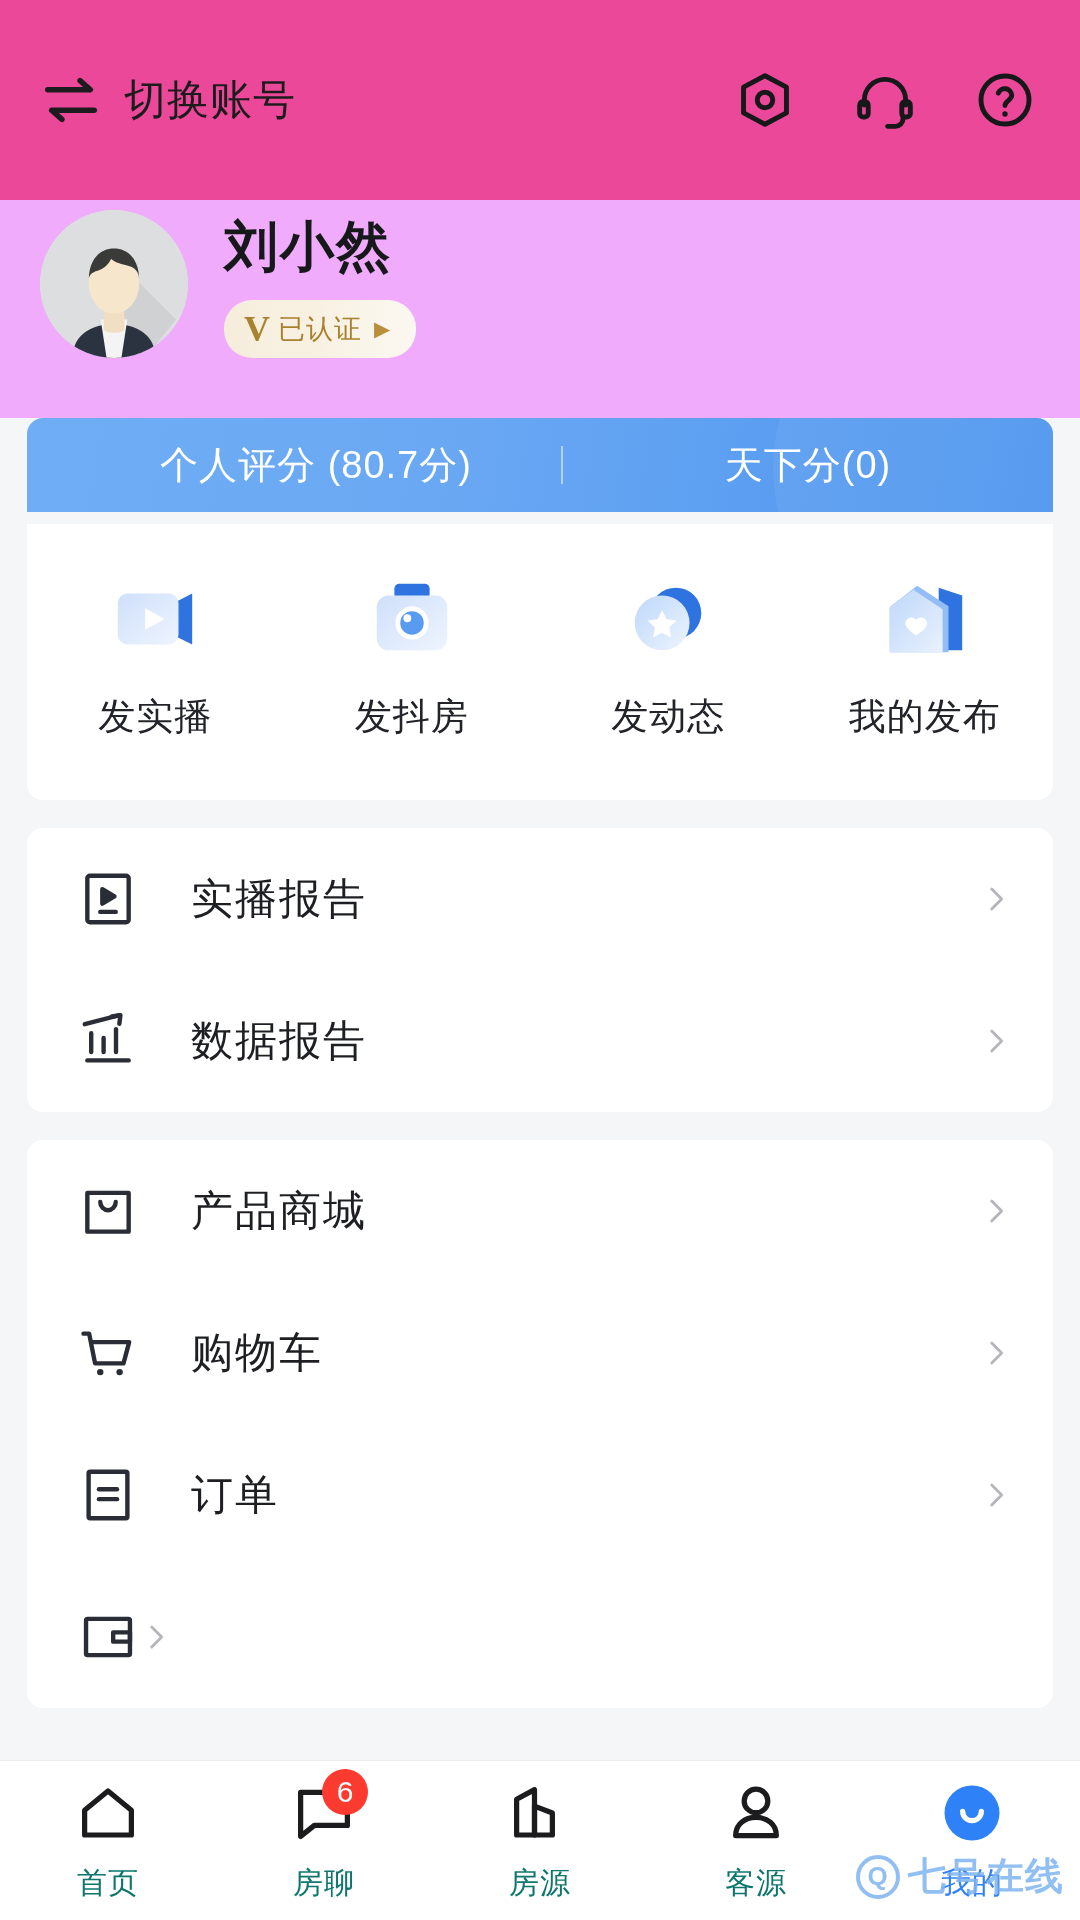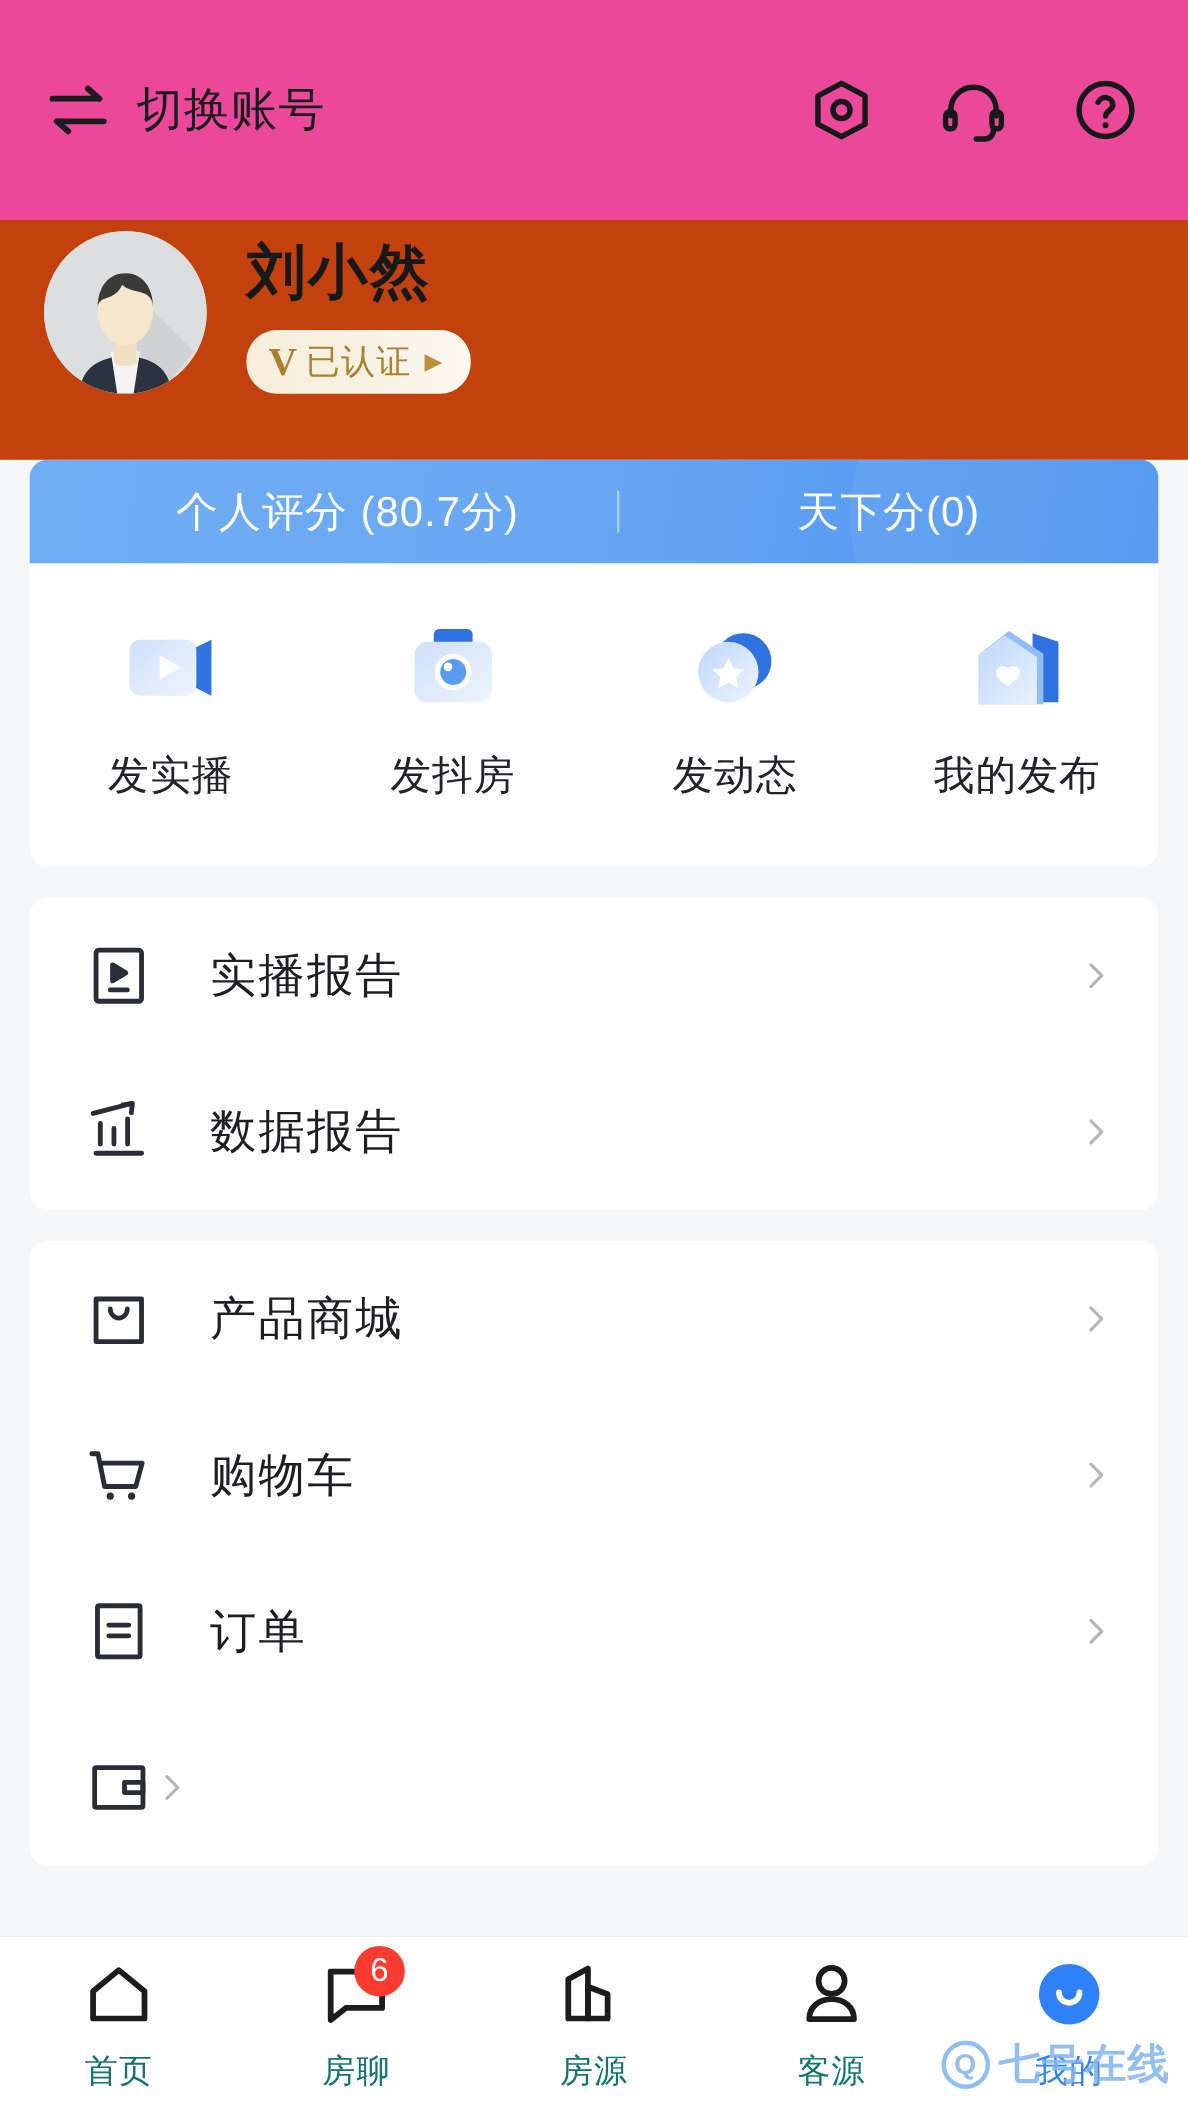--- a/index.html
+++ b/index.html
@@ -20,21 +20,21 @@
     justify-content:space-between;
     padding:0 44px 0 40px;
   }
   .switch-account { display:flex; align-items:center; gap:22px; cursor:pointer; }
   .switch-account .label { font-size:42px; color:#1c1c1e; font-weight:500; letter-spacing:1px; }
   .header-icons { display:flex; align-items:center; gap:58px; }
   .hicon { width:62px; height:62px; display:block; }
 
   
   .profile {
-    background:#c2410c;
+    background:#f0abfc;
     padding:10px 0 60px 40px;
     display:flex;
     align-items:center;
     gap:36px;
   }
   .avatar {
     width:148px; height:148px; border-radius:50%;
     background:#dddedf;
     overflow:hidden; position:relative; flex:none;
   }
@@ -45,21 +45,21 @@
     display:flex; align-items:center; gap:8px;
     padding:8px 26px 8px 20px;
     border-radius:28px;
     background:linear-gradient(90deg,#f6eddc 0%,#f8f1e2 45%,#fbf8f1 100%);
   }
   .verify-badge .v {
     font-family:"Liberation Serif","DejaVu Serif",serif;
     font-weight:700; font-size:36px;
     color:#a9822f;
   }
-  .verify-badge .vtext { font-size:31px; color:#a9822f; letter-spacing:1px; }
+  .verify-badge .vtext { font-size:27px; color:#a9822f; letter-spacing:1px; }
   .verify-badge .varrow { font-size:21px; color:#b98f3c; margin-left:4px; }
 
   
   .score-banner {
     margin:0 27px;
     height:94px;
     border-radius:16px 16px 0 0;
     background:linear-gradient(100deg,#6faef5 0%,#6aa8f3 40%,#4e95ef 100%);
     display:flex; align-items:center;
     position:relative;
@@ -77,21 +77,21 @@
     cursor:pointer; position:relative; z-index:1;
   }
   .score-divider {
     width:2px; height:38px;
     background:rgba(255,255,255,.5);
     position:relative; z-index:1;
   }
 
   
   .actions-card {
-    margin:0 27px;
+    margin:12px 27px;
     background:#fff;
     border-radius:0 0 16px 16px;
     display:flex;
     padding:48px 0 58px;
     justify-content:flex-end;
   }
   .action { flex:1; display:flex; flex-direction:column; align-items:center; gap:26px; cursor:pointer; }
   .action-icon { width:94px; height:94px; display:block; }
   .action-label { font-size:37px; color:#22242a; letter-spacing:1px; }
 

